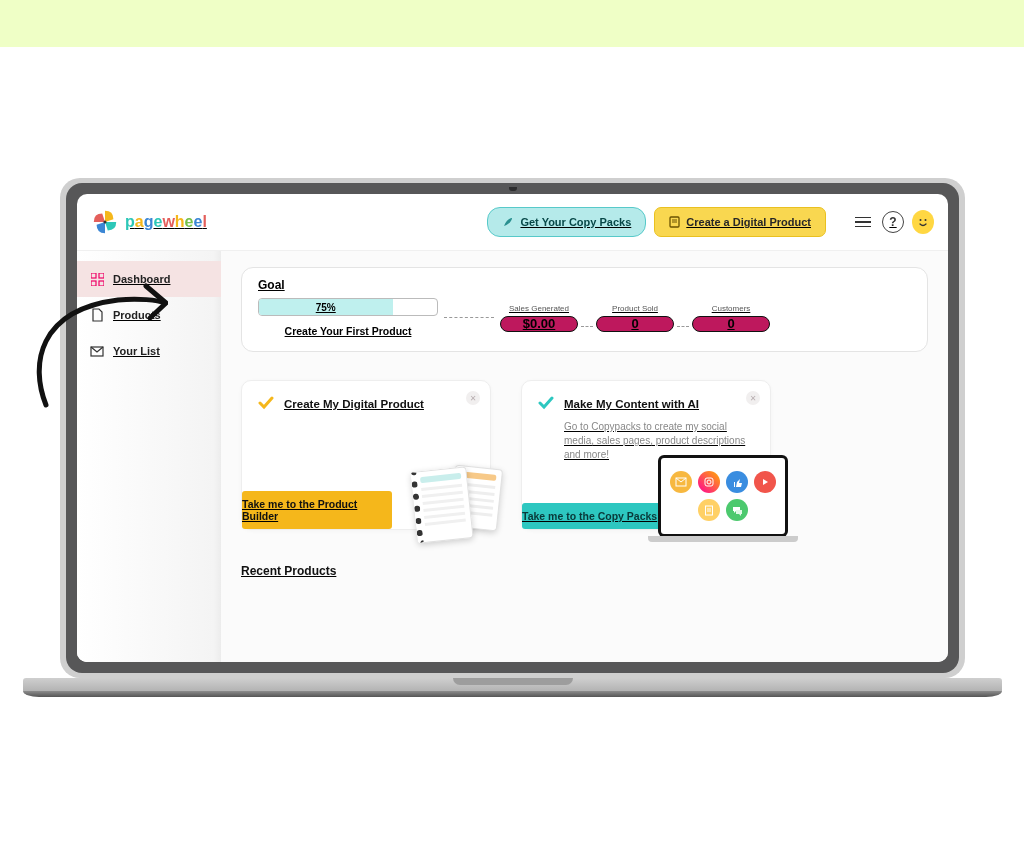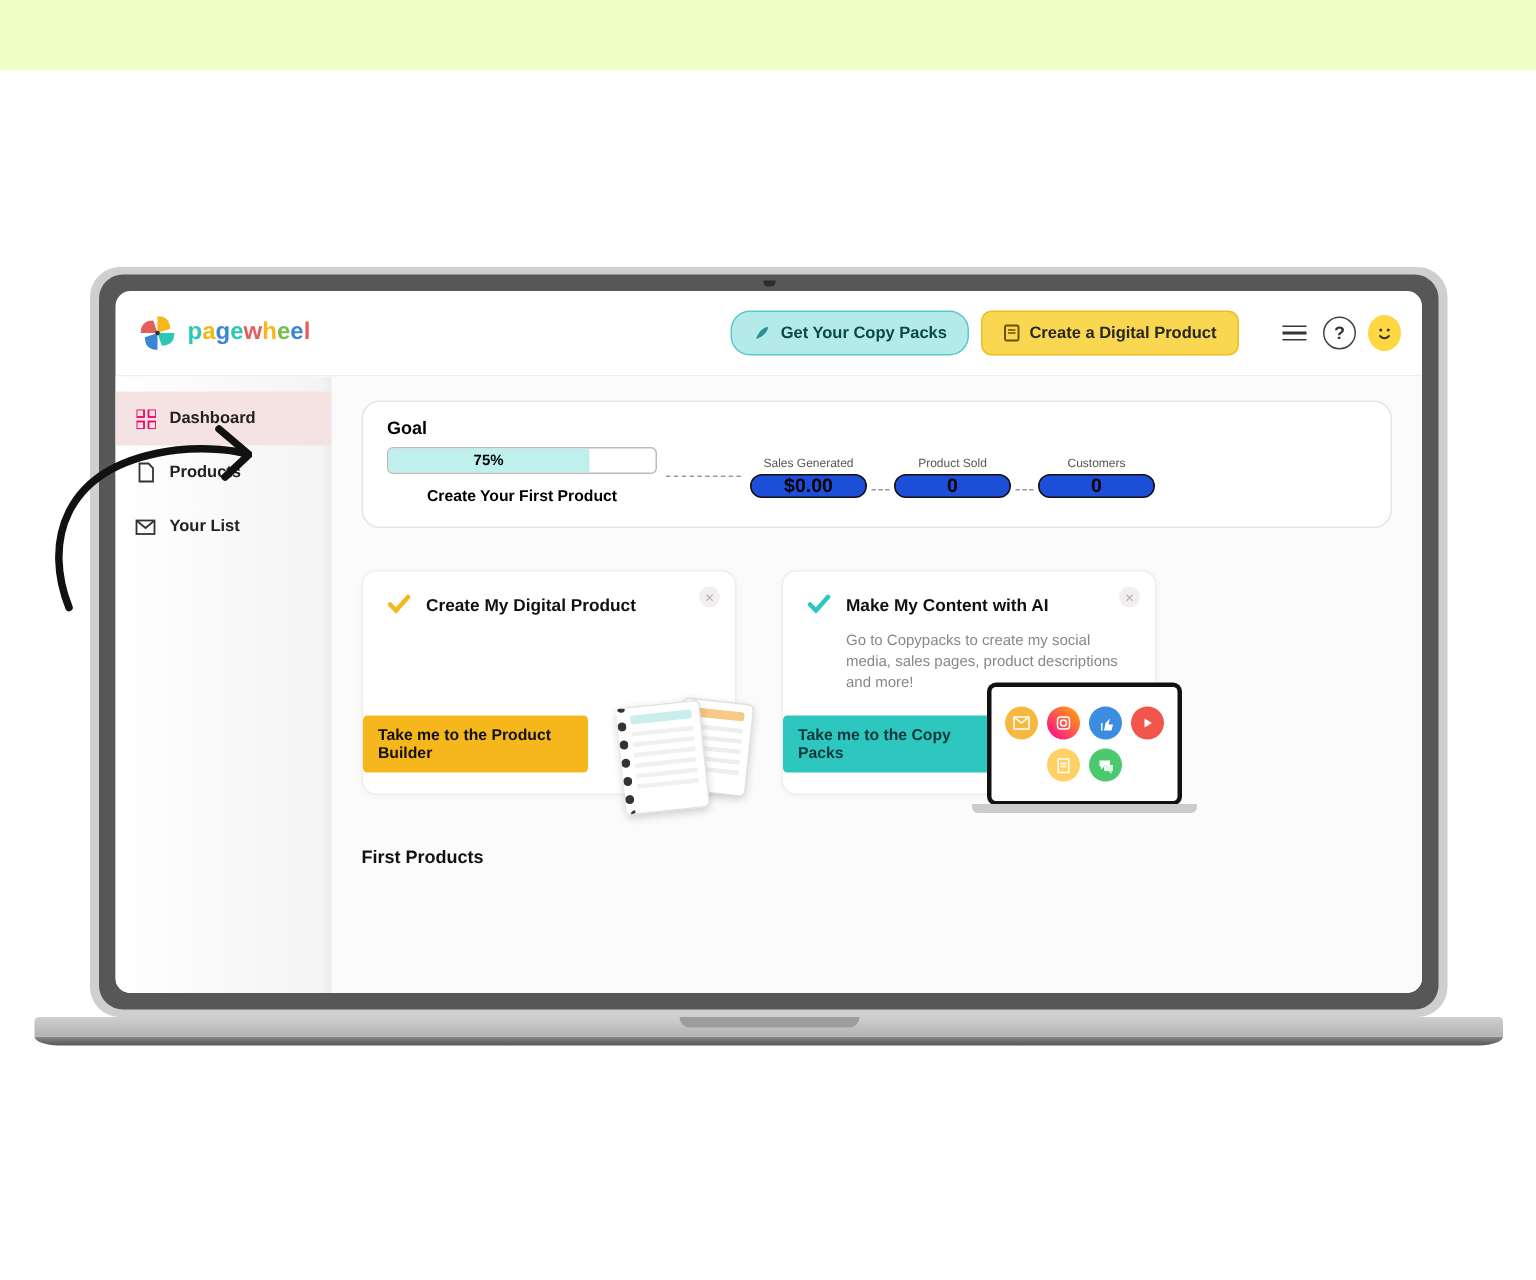--- a/index.html
+++ b/index.html
@@ -29,20 +29,21 @@
     background: #cfcfcf;
     border-radius: 20px;
     padding: 5px 6px;
   }
   .laptop-screen-frame {
     background: #575758;
     border-radius: 16px;
     height: 100%;
     padding: 11px;
     position: relative;
+    text-decoration: underline;
   }
   .laptop-cam {
     position: absolute;
     top: 4px; left: 50%; transform: translateX(-50%);
     width: 8px; height: 4px;
     background: #2d2d2e;
     border-radius: 0 0 3px 3px;
   }
   .laptop-screen {
     background: #ffffff;
@@ -175,21 +176,21 @@
   .stat-box {
     display:flex; flex-direction:column; align-items:center;
     gap:3px;
   }
   .stat-lbl { font-size:8px; color:#555;}
   .stat-pill {
     border:1.5px solid #111; border-radius:9px;
     min-width: 78px; height:16px;
     display:flex; align-items:center; justify-content:center;
     font-weight:800; font-size:13px;
-    background:#1d4ed8;
+    background:#be185d;
   }
   .tiny-conn {
     width: 12px;
     border-top:1.5px dashed #999;
     margin: 18px 3px 0 3px;
   }
 
   .cards-row {
     display:flex; gap:30px;
     margin-top:28px;
@@ -213,25 +214,24 @@
     display:flex; gap:10px; align-items:center;
     margin-bottom:4px;
   }
   .check { width:16px; flex-shrink:0; margin-top:1px;}
   .promo-title { font-size:11.5px; font-weight:800; color:#111; line-height:1.2;}
   .promo-desc { font-size:10px; color:#888; line-height:1.4; margin:2px 0 8px 26px;}
   .promo-cta {
     position:relative;
     left:-16px;
     width: 150px;
-    padding: 7px 10px;
+    padding: 7px 0;
     font-size:10.5px; font-weight:800;
     border-radius: 3px;
     margin-top: auto;
-    margin-bottom: 14px;
     cursor:pointer;
   }
   .cta-yellow { background:#f5b71b; color:#111; }
   .cta-teal { background:#2dc7c0; color:#093838; }
   .promo-card { display:flex; flex-direction:column; min-height:150px;}
   .card-art {
     position:absolute; right:-18px; bottom:-18px;
   }
 
   
@@ -501,21 +501,21 @@
                           <path d="M1 2 H8 V6 H4 L2 8 V6 H1 Z" fill="#fff"></path>
                           <path d="M4 5 H10 V9 H7 L9 11 V9 H4 Z" fill="#dff9e6"></path>
                         </svg>
                       </div>
                   </div>
                   <div class="mini-base"></div>
                 </div>
               </div>
             </div>
 
-            <div class="section-title">First Products</div>
+            <div class="section-title">Recent Products</div>
 
           </div>
         </div>
 
       </div>
     </div>
   </div>
   <div class="laptop-base-top">
       <div class="laptop-notch"></div>
     </div>

